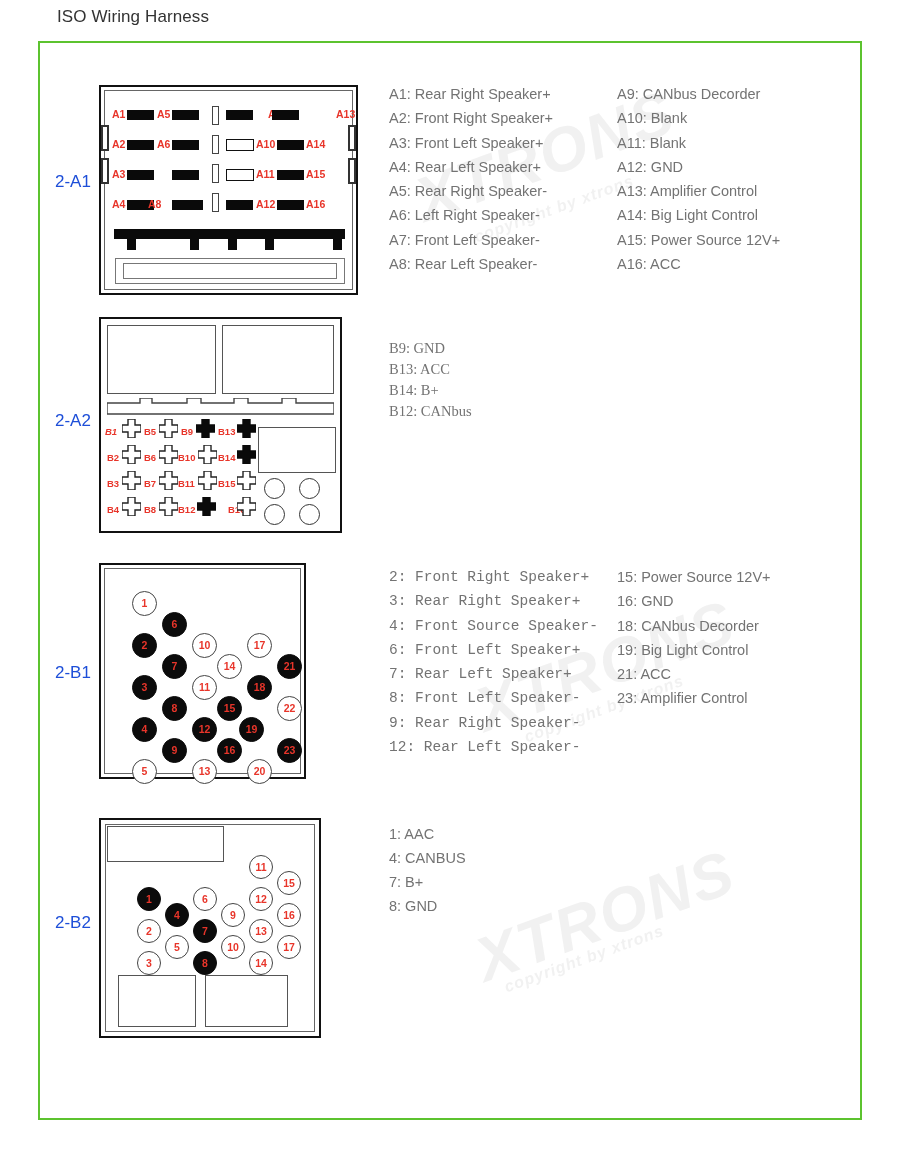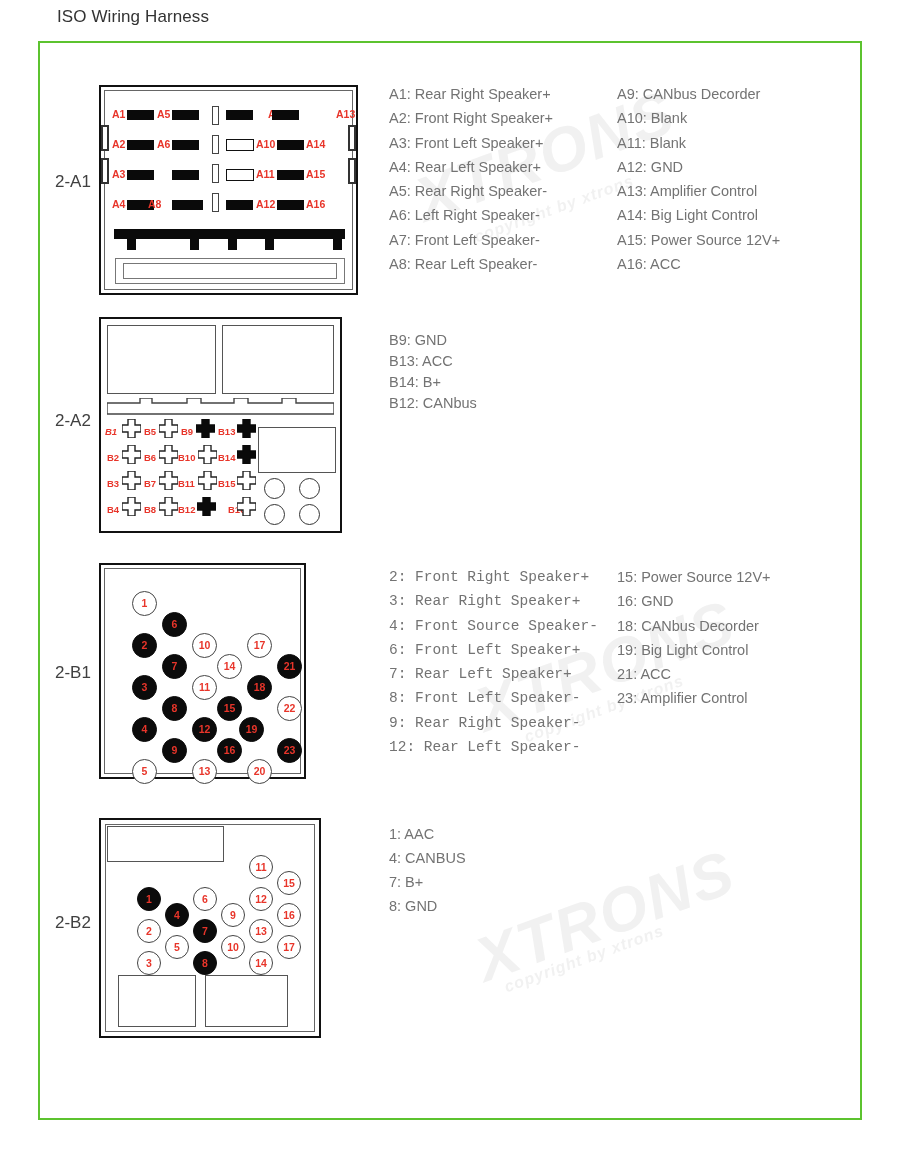--- a/index.html
+++ b/index.html
@@ -59,21 +59,21 @@
   .wm-c2 { left: 500px; top: 950px; font-size: 16px; transform: rotate(-20deg); letter-spacing:1px;}
 
   
   .harness-row {
     position: absolute;
     left: 0;
     width: 900px;
   }
   .row-label {
     position: absolute;
-    color: #404040;
+    color: #1d4ed8;
     font-size: 17px;
     font-family: "Liberation Sans", sans-serif;
     white-space: nowrap;
   }
 
   
   .pin-list {
     position: absolute;
     font-size: 14.5px;
     color: #737373;
@@ -423,21 +423,21 @@
         <path d="M6,0 L13,0 L13,6 L19,6 L19,13 L13,13 L13,19 L6,19 L6,13 L0,13 L0,6 L6,6 Z" fill="#ffffff" stroke="#222" stroke-width="1.4"></path>
       </svg>
   </div>
 
   <div class="a2-box" style="left:258px; top:427px; width:78px; height:46px;"></div>
   <div class="a2-circle" style="left:264px; top:478px;"></div>
   <div class="a2-circle" style="left:299px; top:478px;"></div>
   <div class="a2-circle" style="left:264px; top:504px;"></div>
   <div class="a2-circle" style="left:299px; top:504px;"></div>
 
-  <div class="pin-list" style="left:389px; top:330px; line-height:21px;">
+  <div class="pin-list" style="left:389px; top:338px; line-height:21px;font-family:Liberation Serif, serif;">
     <div>B9: GND</div>
     <div>B13: ACC</div>
     <div>B14: B+</div>
     <div>B12: CANbus</div>
   </div>
 </div>
 
 <div class="harness-row" style="top:0">
 
   <div class="row-label" style="left:55px; top:663px;">2-B1</div>

